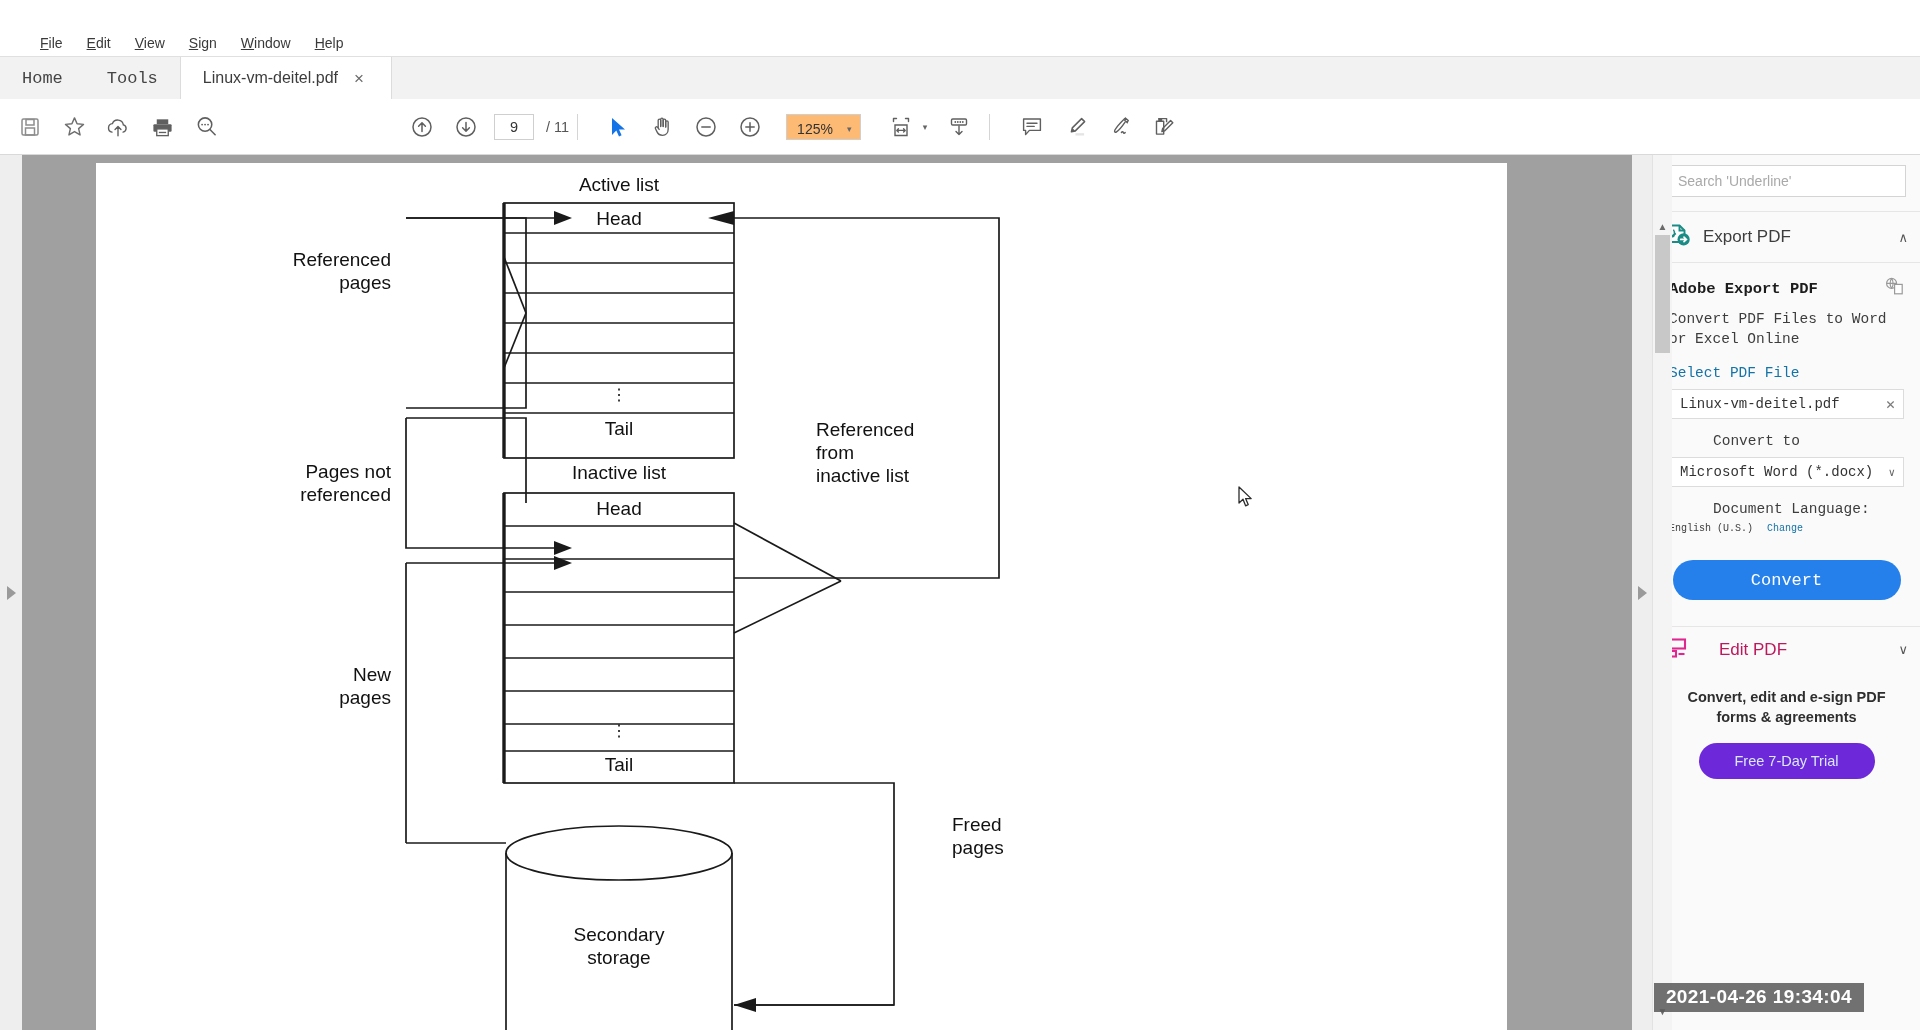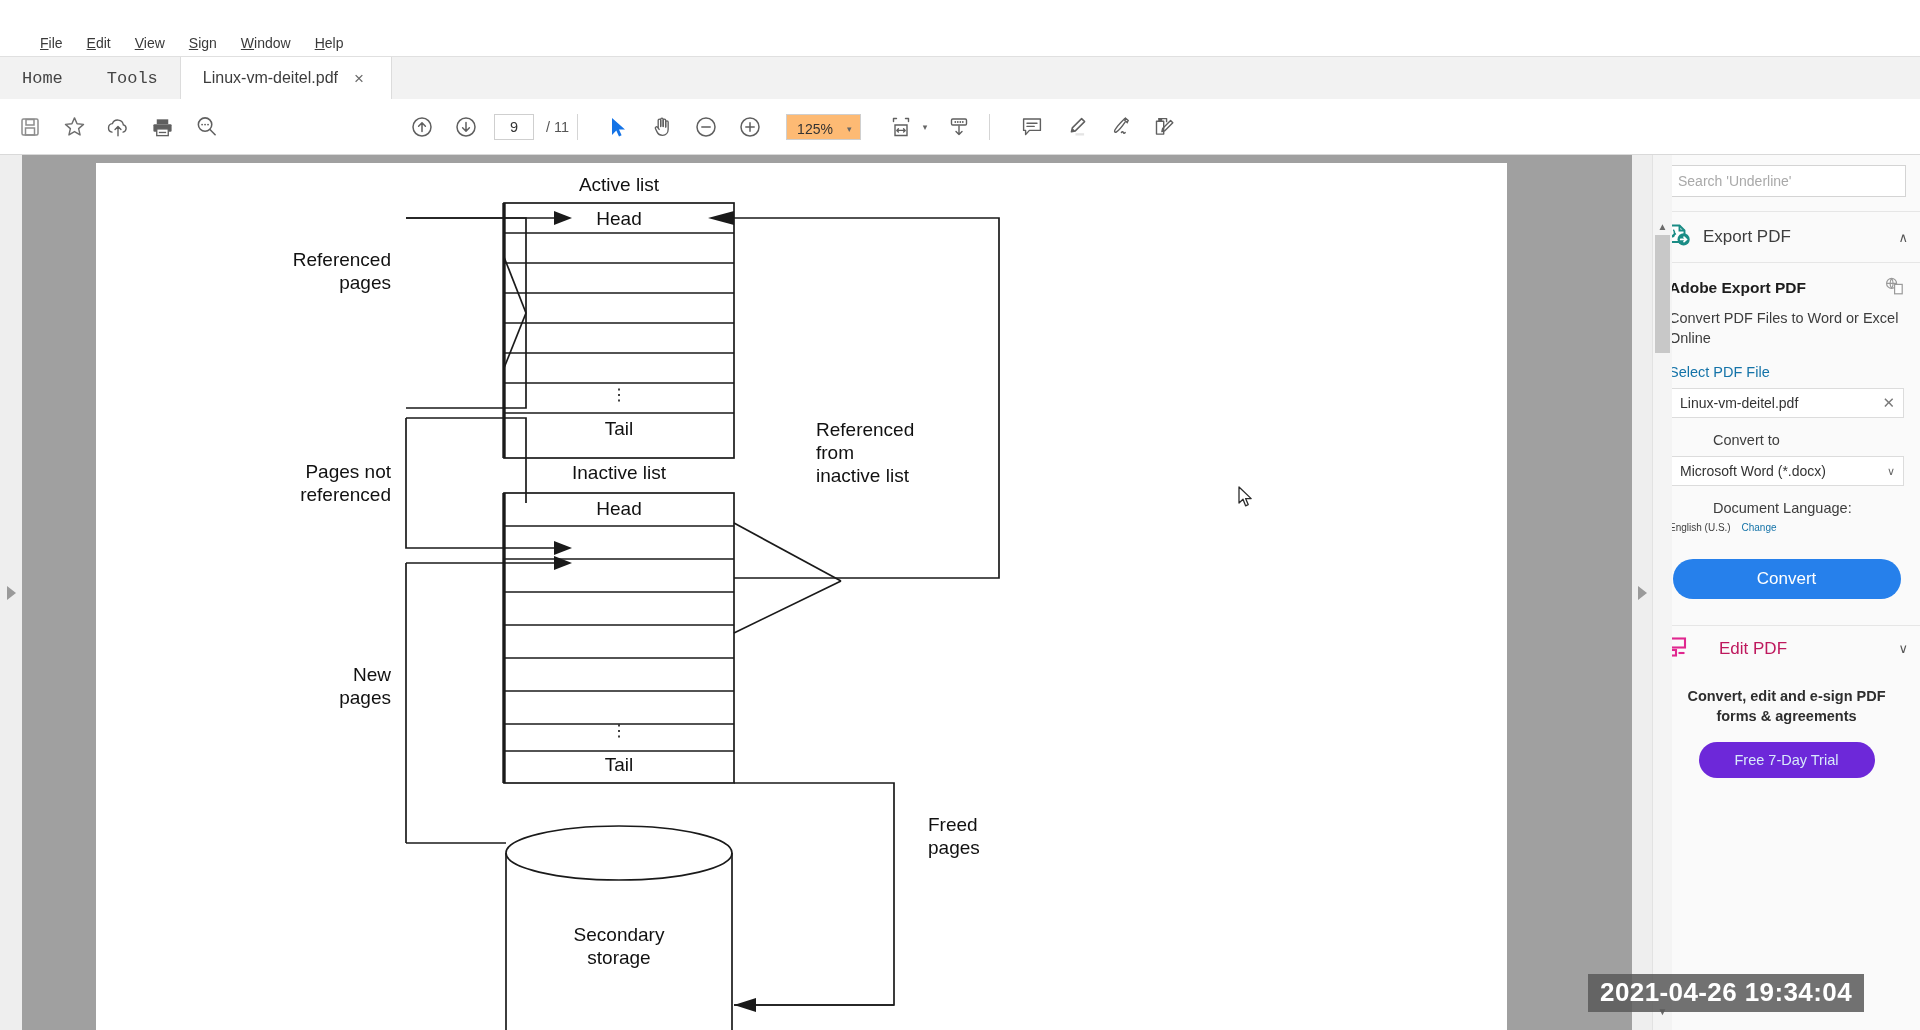--- a/index.html
+++ b/index.html
@@ -162,21 +162,21 @@
   .searchbox .ph { font-size: 14px; color: #a9a9a9; }
 
   .tool-head {
     margin-top: 14px; height: 52px; display: flex; align-items: center;
     padding: 0 12px; border-top: 1px solid #e6e6e6; border-bottom: 1px solid #e6e6e6;
     background: #fafafa; cursor: pointer;
   }
   .tool-head .t { font-size: 17px; color: #3d3d3d; margin-left: 12px; flex: 1; }
   .tool-head .chev { color: #555; font-size: 13px; }
 
-  .tool-body { padding: 14px 16px 0 16px; }
+  .tool-body { padding: 14px 16px 0 16px; font-family: Liberation Mono, monospace; }
   .tb-title {
     font-size: 15.5px; color: #1c1c1c; font-weight: bold;
     display: flex; align-items: center; justify-content: space-between;
   }
   .tb-sub { font-size: 14.5px; color: #3d3d3d; margin-top: 10px; line-height: 1.35; }
   .tb-link { font-size: 14.5px; color: #1473a8; margin-top: 16px; cursor: pointer; }
   .field {
     margin-top: 8px; height: 30px; border: 1px solid #dcdcdc; background: #fff;
     display: flex; align-items: center; padding: 0 8px 0 10px;
   }
@@ -272,21 +272,21 @@
   .webcam .namebadge {
     position: absolute; left: 8px; bottom: 12px; background: rgba(45,45,45,.82);
     color: #fff; font-size: 14px; padding: 4px 10px 5px 10px; white-space: nowrap;
     font-weight: bold; letter-spacing: .2px;
   }
 
   
   .timestamp {
     position: absolute; right: 56px; bottom: 18px; z-index: 30;
     background: rgba(90,90,90,.86); color: #ffffff;
-    font-size: 26px; font-weight: bold; letter-spacing: .4px;
+    font-size: 19px; font-weight: bold; letter-spacing: .4px;
     padding: 3px 12px 4px 12px; white-space: nowrap;
   }
 
   
   .cursor { position: absolute; left: 1238px; top: 486px; z-index: 40; }
 </style>
 </head>
 <body>
 
 <div id="app">
@@ -536,21 +536,21 @@
         <div class="dlabel r" style="left:110px; top:85px; width:185px;">Referenced
 pages</div>
         <div class="dlabel r" style="left:90px; top:297px; width:205px;">Pages not
 referenced</div>
         <div class="dlabel r" style="left:140px; top:500px; width:155px;">New
 pages</div>
 
         <div class="dlabel" style="left:720px; top:255px; width:200px;">Referenced
 from
 inactive list</div>
-        <div class="dlabel" style="left:832px; top:650px; width:160px;">Freed
+        <div class="dlabel" style="left:856px; top:650px; width:160px;">Freed
 pages</div>
         <div class="dlabel c" style="left:408px; top:760px; width:230px;">Secondary
 storage</div>
       </div>
     </div>
 
     <div class="vscroll">
       <div class="up">▲</div>
       <div class="thumb"></div>
       <div class="dn">▼</div>

